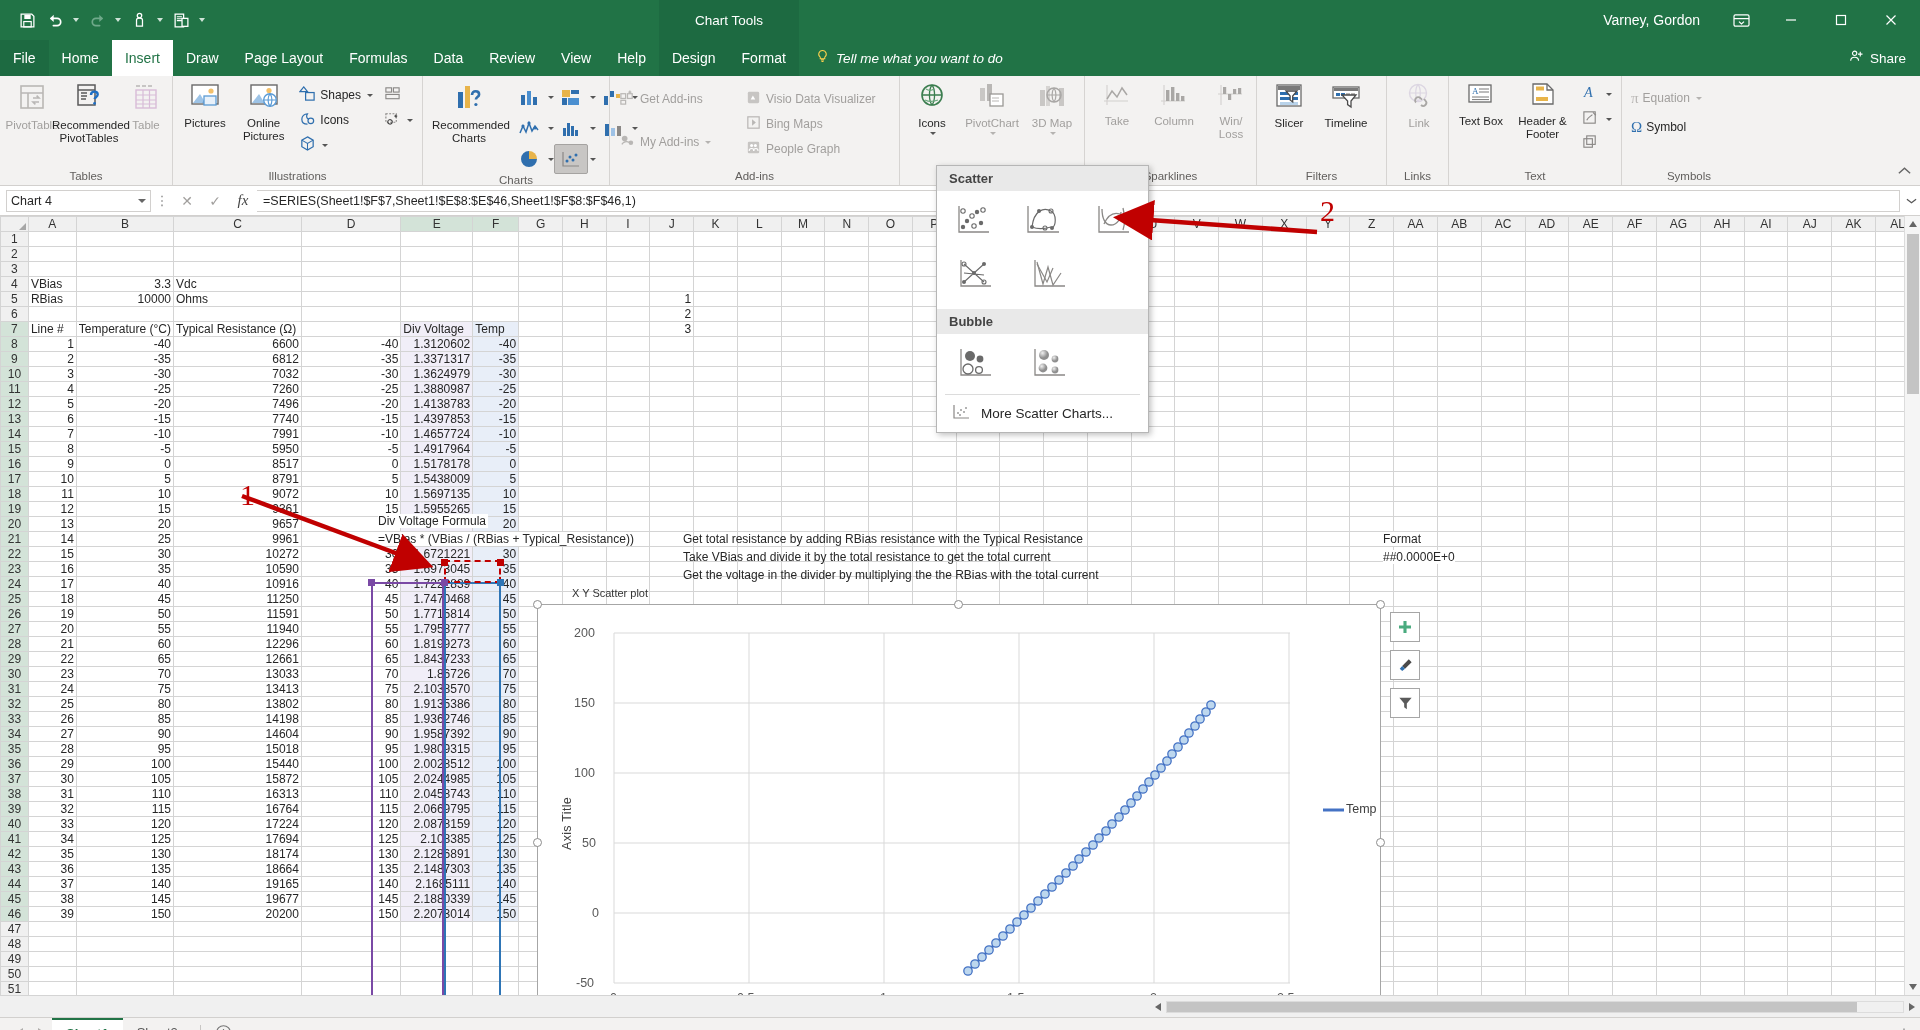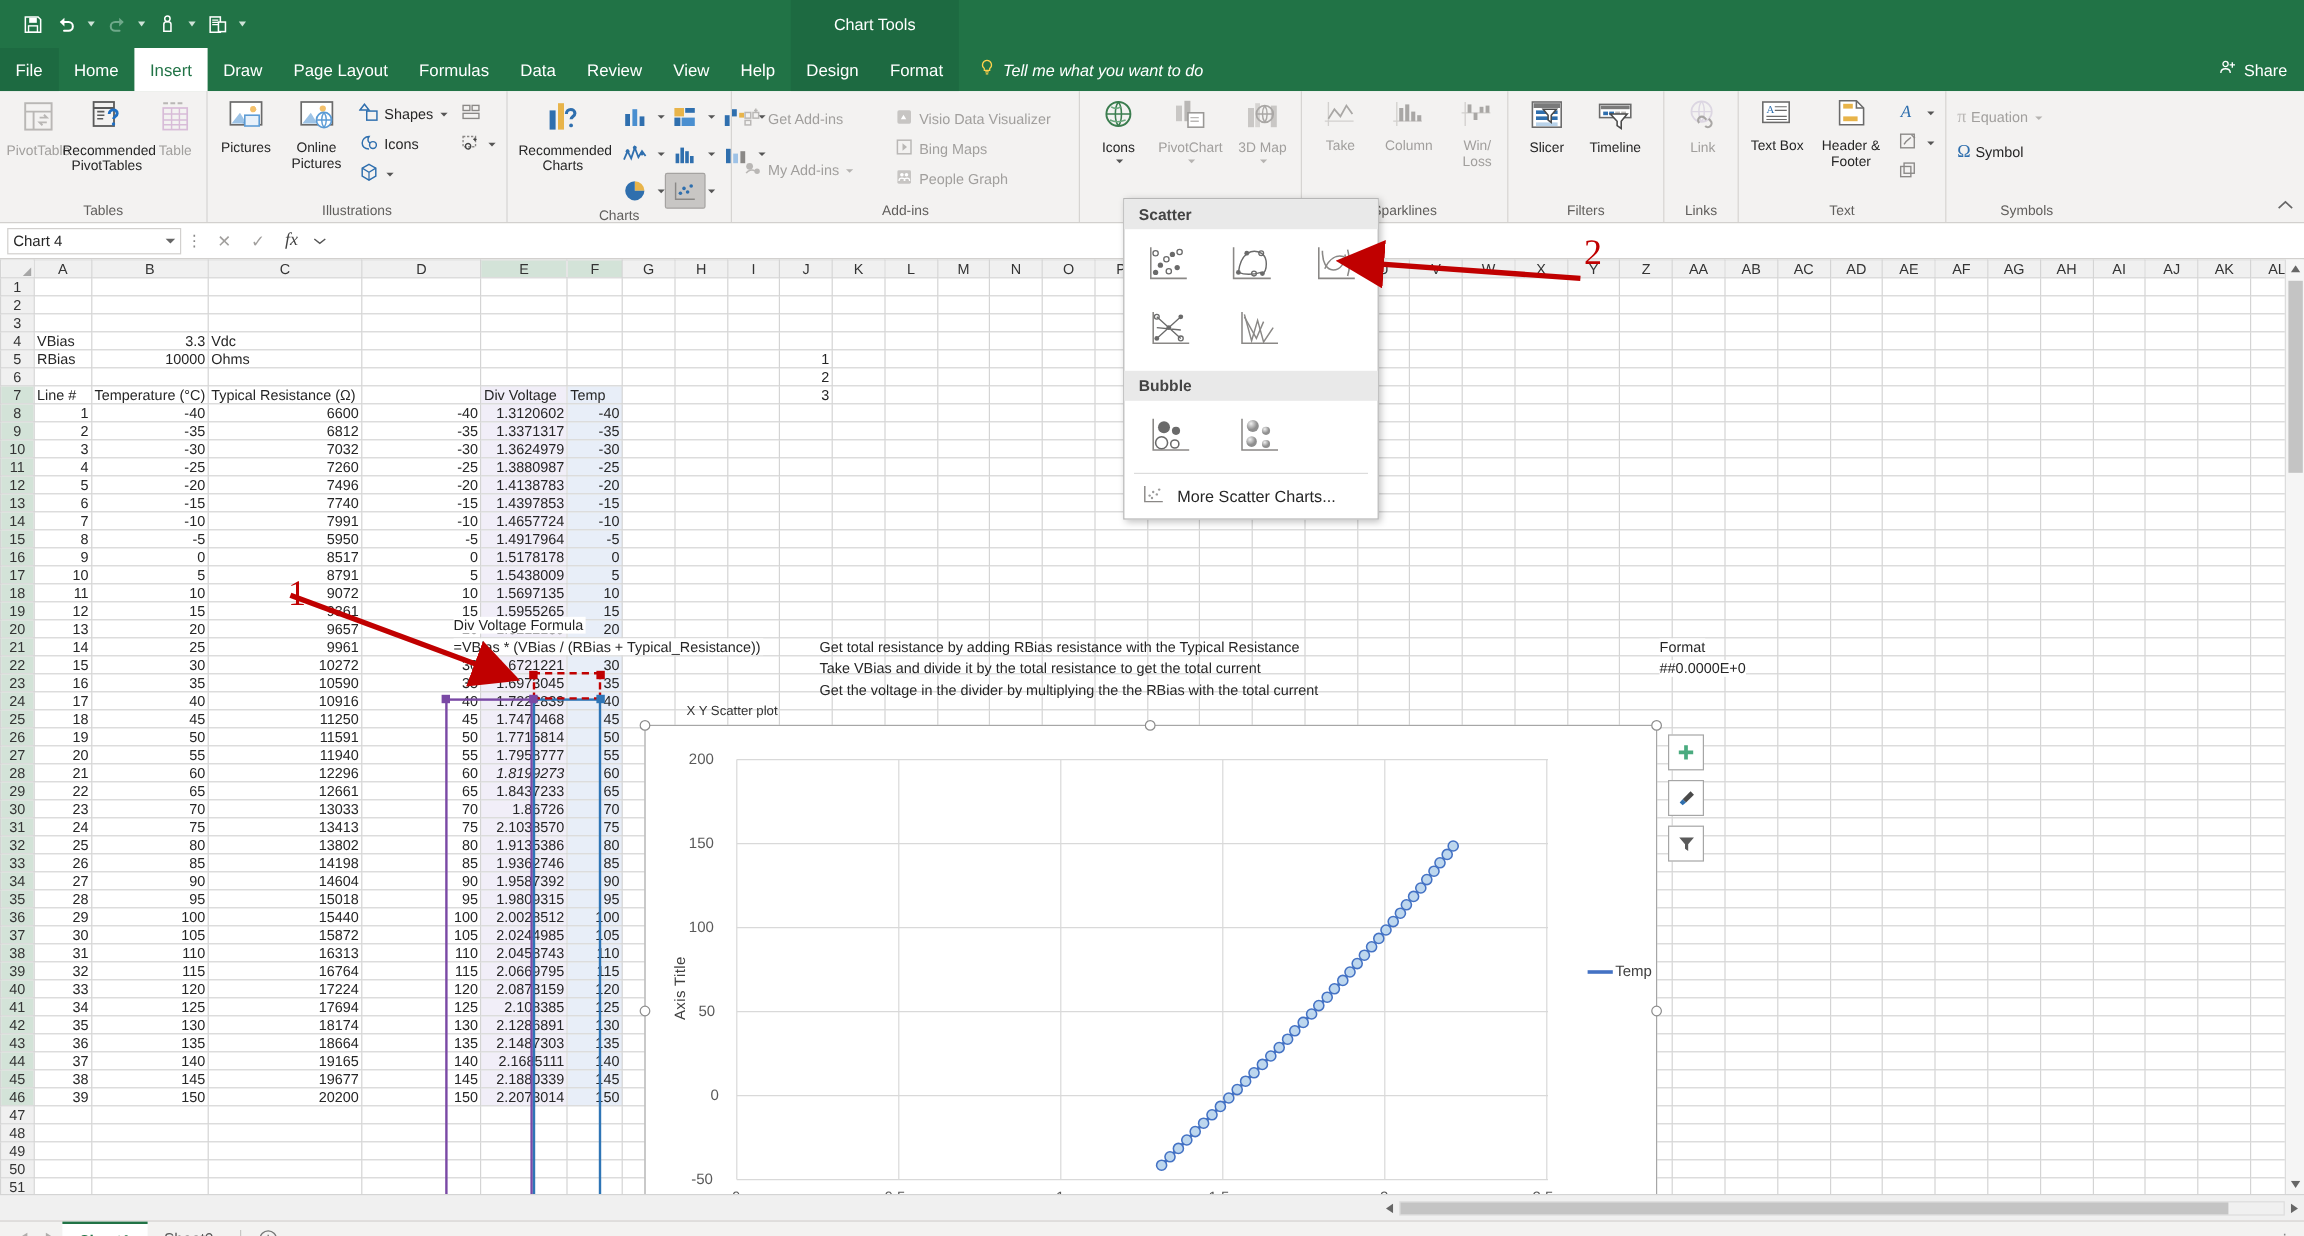--- a/index.html
+++ b/index.html
@@ -191,20 +191,45 @@
     </div>
     <div class="qat-caret"></div>
     <div class="qat-btn">
       <svg width="17" height="17" viewBox="0 0 16 16">
           <rect x="2" y="2" width="8" height="12" fill="none" stroke="#fff" stroke-width="1.2"></rect>
           <path d="M3.6 4.5h4.8M3.6 6.3h4.8M3.6 8.1h4.8" stroke="#fff" stroke-width="1"></path>
           <rect x="8.5" y="6" width="5.5" height="7.5" fill="#217346" stroke="#fff" stroke-width="1.2"></rect>
         </svg>
     </div>
     <div class="qat-caret"></div>
+  </div>
+  <div class="title-right">
+    <div class="userbox">Varney, Gordon</div>
+    <div class="winbtn">
+      <svg width="17" height="15" viewBox="0 0 18 16">
+          <rect x="1" y="2" width="16" height="12" rx="1.5" fill="none" stroke="#fff" stroke-width="1.3"></rect>
+          <path d="M1 6h16" stroke="#fff" stroke-width="1.3"></path>
+          <path d="M6.3 9.2l2.7 2.5 2.7-2.5" fill="none" stroke="#fff" stroke-width="1.3"></path>
+        </svg>
+    </div>
+    <div class="winbtn">
+      <svg width="12" height="12" viewBox="0 0 12 12">
+          <path d="M1 6h10" stroke="#fff" stroke-width="1.2"></path>
+        </svg>
+    </div>
+    <div class="winbtn">
+      <svg width="12" height="12" viewBox="0 0 12 12">
+          <rect x="1.5" y="1.5" width="9" height="9" fill="none" stroke="#fff" stroke-width="1.2"></rect>
+        </svg>
+    </div>
+    <div class="winbtn close">
+      <svg width="12" height="12" viewBox="0 0 12 12">
+          <path d="M1.5 1.5l9 9M10.5 1.5l-9 9" stroke="#fff" stroke-width="1.2"></path>
+        </svg>
+    </div>
   </div>
 </div>
 
 <div class="tabrow">
   <div class="tab file">File</div>
   <div class="tab">Home</div>
   <div class="tab active">Insert</div>
   <div class="tab">Draw</div>
   <div class="tab">Page Layout</div>
   <div class="tab">Formulas</div>
@@ -740,20 +765,23 @@
   <div class="namebox">
     <span>Chart 4</span>
     <span class="nb-caret"></span>
   </div>
   <div class="vdots">⋮</div>
   <div class="fb-btns">
     <div class="fb-btn">✕</div>
     <div class="fb-btn">✓</div>
     <div class="fb-btn fx">fx</div>
   </div>
+  <div class="fb-input">
+    <span>=SERIES(Sheet1!$F$7,Sheet1!$E$8:$E$46,Sheet1!$F$8:$F$46,1)</span>
+  </div>
   <div class="fb-expand">
     <svg width="11" height="8" viewBox="0 0 12 8">
         <path d="M1 2l5 4 5-4" fill="none" stroke="#555" stroke-width="1.3"></path>
       </svg>
   </div>
 </div>
 
 <div class="gridwrap">
   <table class="grid">
     <tbody>
@@ -1906,21 +1934,21 @@
           <td class="" style="width: 44px;"></td>
           <td class="" style="width: 44px;"></td>
           <td class="" style="width: 44px;"></td>
         </tr>
         <tr>
           <td class="rowhdr sel">28</td>
           <td class="num" style="width: 48px;">21</td>
           <td class="num" style="width: 96px;">60</td>
           <td class="num" style="width: 128px;">12296</td>
           <td class="num" style="width: 100px;">60</td>
-          <td class="num selE" style="width: 72px; font-style: italic;">1.8199273</td>
+          <td class="num selE" style="width: 72px;">1.8199273</td>
           <td class="num selF" style="width: 46px;">60</td>
           <td class="" style="width: 44px;"></td>
           <td class="" style="width: 44px;"></td>
           <td class="" style="width: 44px;"></td>
           <td class="" style="width: 44px;"></td>
           <td class="" style="width: 44px;"></td>
           <td class="" style="width: 44px;"></td>
           <td class="" style="width: 44px;"></td>
           <td class="" style="width: 44px;"></td>
           <td class="" style="width: 44px;"></td>

